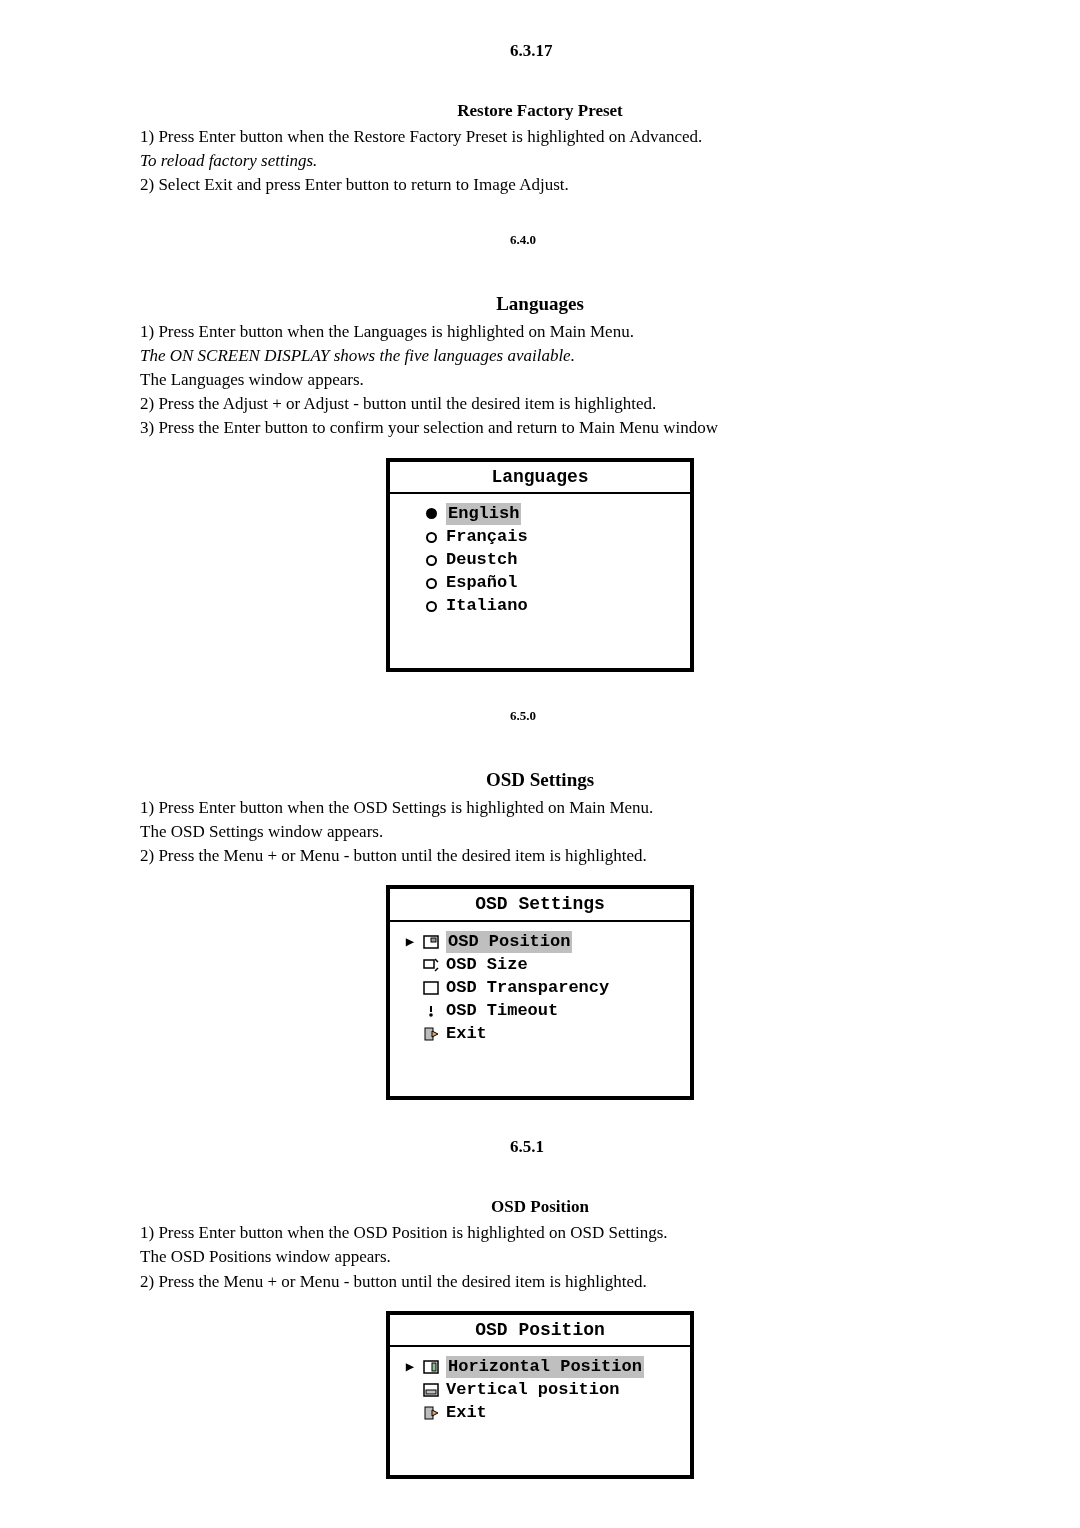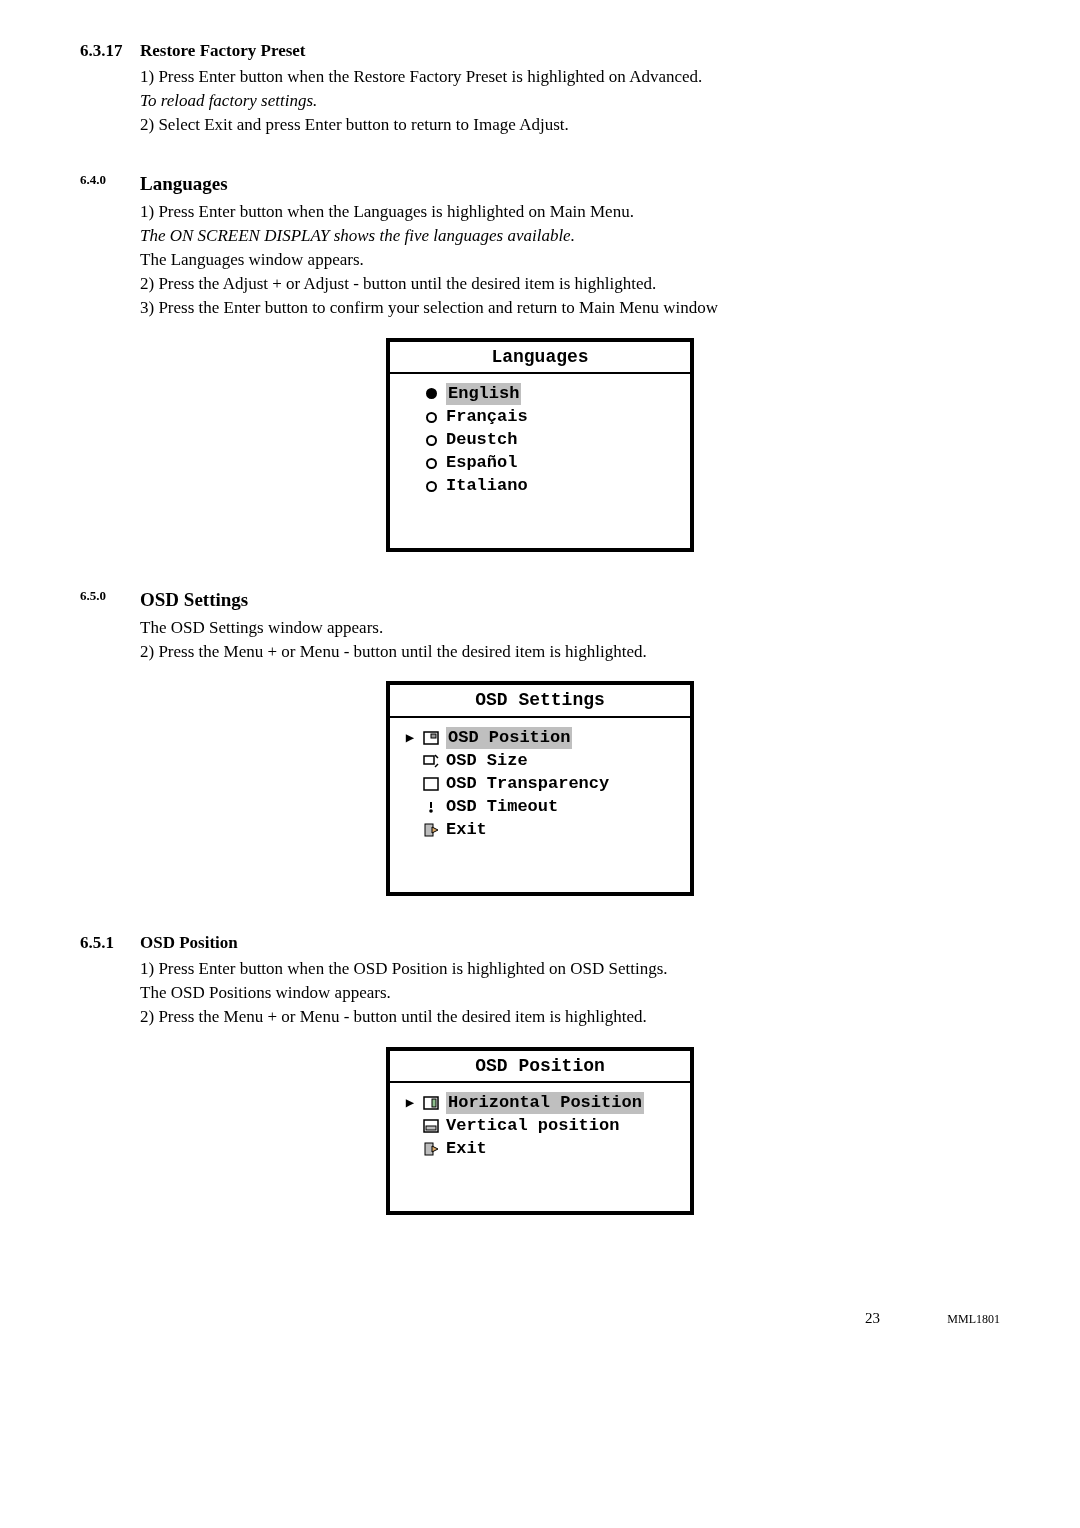--- a/index.html
+++ b/index.html
@@ -7,21 +7,21 @@
     font-size: 17px;
     line-height: 1.3;
     margin: 0;
     padding: 40px 80px 40px 80px;
     color: #000;
     background: #fff;
     width: 1080px;
     box-sizing: border-box;
   }
   .section { margin-bottom: 36px; }
-  .heading-row { display: flex; align-items: flex-start; margin: 0 0 4px 0; }
+  .heading-row { display: flex; align-items: center; margin: 0 0 4px 0; flex-direction: column; }
   .heading-num { font-weight: bold; font-size: 13px; width: 60px; flex: 0 0 60px; }
   .heading-title { font-weight: bold; font-size: 19px; }
   .sub-num { font-weight: bold; font-size: 17px; width: 60px; flex: 0 0 60px; }
   .sub-title { font-weight: bold; font-size: 17px; }
   .body-block { margin-left: 60px; }
   .body-block p { margin: 0 0 2px 0; }
   .italic { font-style: italic; }
   .bold { font-weight: normal; }
 
   .osd-panel {
@@ -156,20 +156,21 @@
       </div>
   </div>
 </div>
 
 <div class="section">
   <div class="heading-row">
     <span class="heading-num">6.5.0</span>
     <span class="heading-title">OSD Settings</span>
   </div>
   <div class="body-block">
+      <p>1) Press <span class="bold">Enter</span> button when the <span class="bold">OSD Settings</span> is highlighted on <span class="bold">Main Menu</span>.</p>
       <p>The <span class="bold">OSD Settings</span> window appears.</p>
       <p>2) Press the <span class="bold">Menu +</span> or <span class="bold">Menu -</span> button until the desired item is highlighted.</p>
     </div>
   <div class="osd-panel">
     <div class="osd-title">OSD Settings</div>
     <div class="osd-body">
         <div class="osd-item">
           <span class="cursor">▶</span>
           <span class="icon-slot">
             <svg width="16" height="14" viewBox="0 0 16 14">

